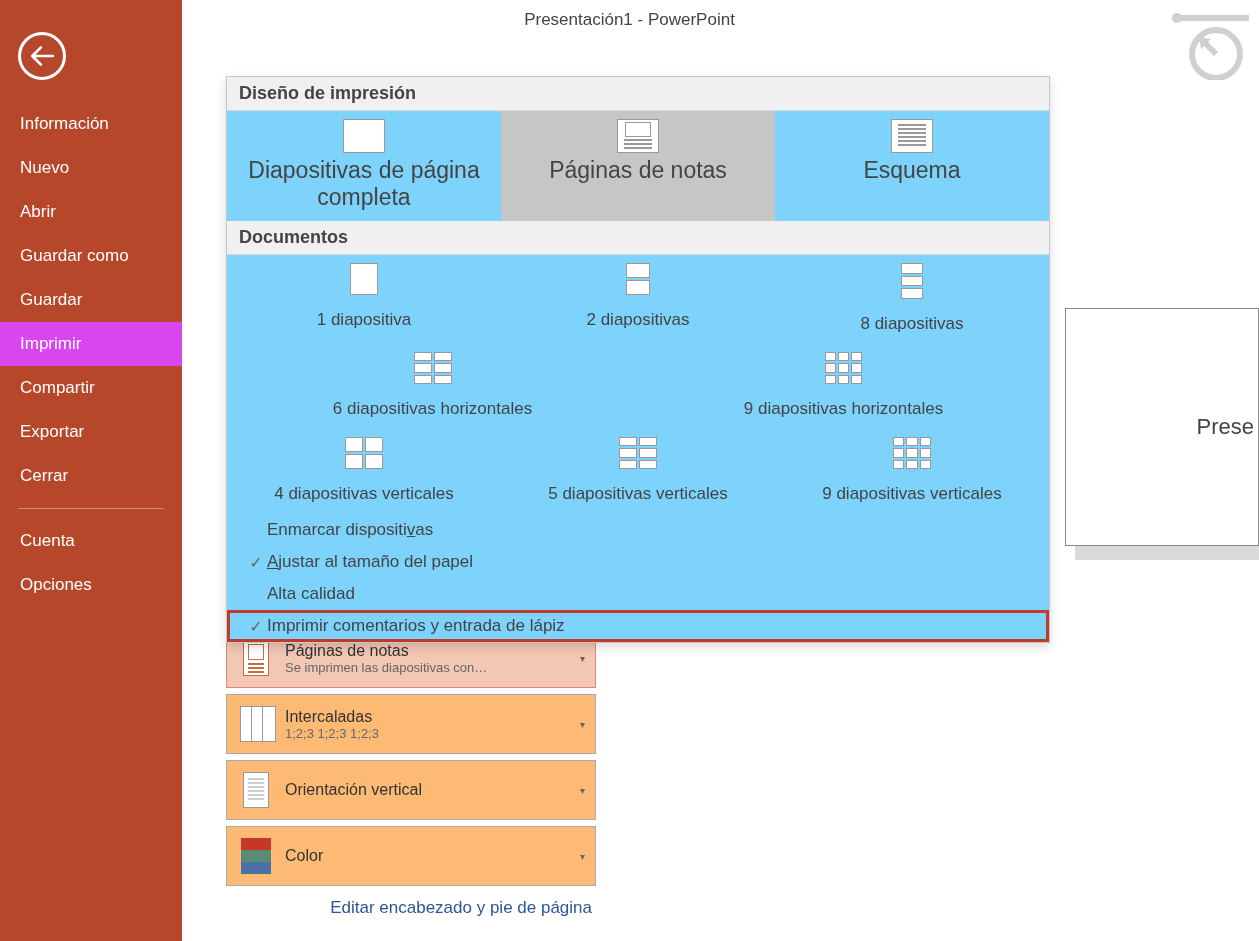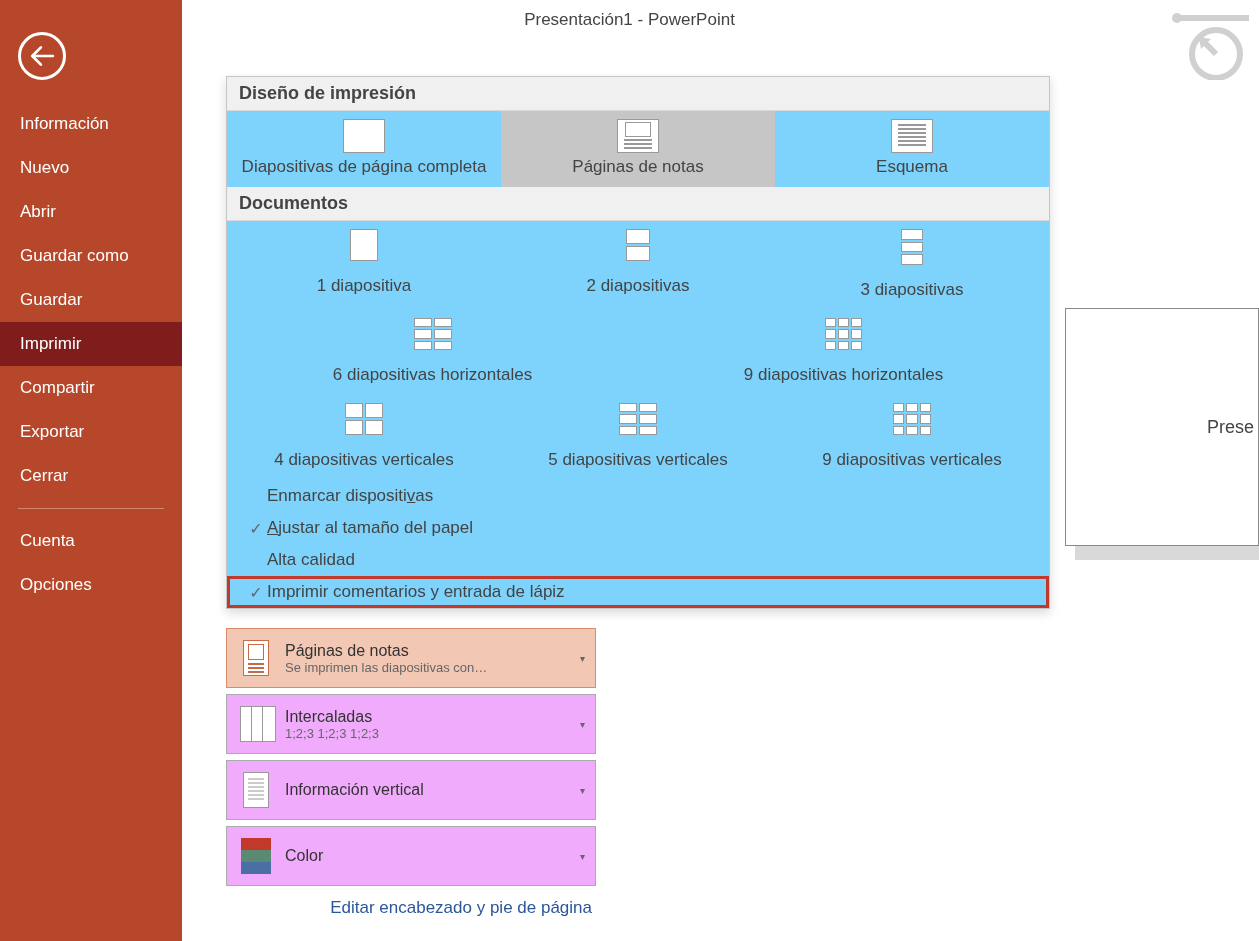--- a/index.html
+++ b/index.html
@@ -5,57 +5,57 @@
 * { margin: 0; padding: 0; box-sizing: border-box; font-family: "Segoe UI", sans-serif; }
 body { background: #fff; width: 1259px; height: 941px; overflow: hidden; position: relative; }
 
 .app-title { position: absolute; top: 10px; left: 0; right: 0; text-align: center; font-size: 17px; color: #444; }
 
 .sidebar { position: absolute; left: 0; top: 0; width: 182px; height: 941px; background: #b7472a; color: #fff; }
 .back-btn { width: 48px; height: 48px; border: 3px solid #fff; border-radius: 50%; margin: 32px 0 0 18px; display: flex; align-items: center; justify-content: center; cursor: pointer; }
 .back-btn svg { width: 26px; height: 26px; }
 .nav { margin-top: 22px; }
 .nav-item { padding: 12px 0 12px 20px; font-size: 17px; cursor: pointer; }
-.nav-item.active { background: #7f1d1d; }
+.nav-item.active { background: #d946ef; }
 .nav-sep { border-top: 1px solid rgba(255,255,255,0.35); margin: 10px 18px; }
 
 .dropdown-panel { position: absolute; left: 226px; top: 76px; width: 824px; border: 1px solid #c6c6c6; background: #7dd3fc; box-shadow: 0 4px 10px rgba(0,0,0,0.15); z-index: 50; }
 .section-hdr { background: #f0f0f0; border-bottom: 1px solid #d9d9d9; font-size: 18px; font-weight: 600; color: #444; padding: 6px 12px; }
 .layout-row { display: flex; }
 .layout-cell { flex: 1; text-align: center; padding: 8px 0 10px 0; cursor: pointer; }
 .layout-cell.sel { background: #c6c6c6; }
-.layout-cell .lbl { font-size: 17px; color: #444; margin-top: 4px; text-align: center; }
+.layout-cell .lbl { font-size: 23px; color: #444; margin-top: 4px; text-align: center; }
 .thumb { width: 42px; height: 34px; border: 1px solid #999; margin: 0 auto; background: #fff; position: relative; display:flex; flex-wrap:wrap; align-content:stretch; }
 .thumb.notes { display:block; }
 .thumb.notes::before { content:""; display:block; width: 60%; height: 40%; border: 1px solid #999; margin: 2px auto 2px; }
 .thumb.notes::after { content:""; display:block; width: 70%; height: 2px; background:#999; margin: 2px auto; box-shadow: 0 4px 0 #999, 0 8px 0 #999; }
 .thumb.outline::before { content:""; display:block; width:70%; height:2px; background:#999; margin:4px auto 0; box-shadow: 0 4px 0 #999, 0 8px 0 #999, 0 12px 0 #999, 0 16px 0 #999, 0 20px 0 #999; }
 .doc-row { display:flex; }
 .doc-cell { flex:1; text-align:center; padding: 8px 0 10px 0; cursor:pointer; }
 .doc-cell .lbl { font-size: 17px; color:#444; margin-top: 15px; }
 
 .opts { }
 .opt-item { display:flex; align-items:center; padding: 6px 12px 6px 18px; font-size: 17px; color:#444; cursor:pointer; }
 .opt-item .chk { width: 22px; text-align:center; color:#666; font-size:16px; }
 .opt-item.highlighted { border: 3px solid #c0392b; padding: 3px 9px 3px 15px; }
 .underline-key { text-decoration: underline; }
 
 .settings-col { position: absolute; left: 226px; top: 628px; width: 370px; z-index: 10; }
-.setting-box { height: 60px; border: 1px solid #ababab; background:#f0abfc; display:flex; align-items:center; padding: 0 10px; cursor:pointer; margin-bottom: 6px; position:relative; }
+.setting-box { height: 60px; border: 1px solid #ababab; background:#fdba74; display:flex; align-items:center; padding: 0 10px; cursor:pointer; margin-bottom: 6px; position:relative; }
 .setting-box.active { background: #f2c7b3; border:1px solid #d98b6a; }
 .setting-box .icon { width: 38px; height: 40px; display:flex; align-items:center; justify-content:center; margin-right: 10px; }
 .setting-box .txt { flex:1; overflow:hidden; }
 .setting-box .t1 { font-size: 16px; color:#333; }
 .setting-box .t2 { font-size: 13px; color:#666; white-space:nowrap; overflow:hidden; text-overflow:ellipsis; }
 .setting-box .caret { position:absolute; right:10px; top:50%; transform:translateY(-50%); font-size:10px; color:#666; }
 .link-row { text-align:right; padding: 6px 4px 0 0; }
 .link-row a { color:#2b579a; font-size: 17px; text-decoration:none; cursor:pointer; }
 
 .preview { position:absolute; left:1065px; top:308px; width:194px; height:238px; border:1px solid #888; background:#fff; box-shadow: 10px 14px 0 #d9d9d9; display:flex; align-items:center; justify-content:flex-end; padding-right:4px; }
-.preview span { font-size: 18px; color:#444; }
+.preview span { font-size: 22px; color:#444; }
 
 .corner-icon { position:absolute; right:8px; top:6px; width:80px; height:74px; }
 .corner-icon svg { width:100%; height:100%; }
 
 .color-icon { width:30px; height:36px; display:flex; flex-direction:column; }
 .color-icon div { flex:1; }
 
 .grid-thumb { width:38px; height:32px; margin: 0 auto; display:grid; gap:2px; }
 .grid-thumb div { border:1px solid #999; background:#fff; }
 
@@ -136,21 +136,21 @@
           <div></div>
         </div>
         <div class="lbl">2 diapositivas</div>
       </div>
     <div class="doc-cell">
         <div class="grid-thumb" style="grid-template:1fr 1fr 1fr/1fr;width:22px;height:36px;">
           <div></div>
           <div></div>
           <div></div>
         </div>
-        <div class="lbl">3 diapositivas</div>
+        <div class="lbl">8 diapositivas</div>
       </div>
   </div>
   <div class="doc-row">
     <div class="doc-cell">
         <div class="grid-thumb" style="grid-template:1fr 1fr 1fr/1fr 1fr;">
           <div></div>
           <div></div>
           <div></div>
           <div></div>
           <div></div>
@@ -253,21 +253,21 @@
         <div class="t1">Intercaladas</div>
         <div class="t2">1;2;3     1;2;3     1;2;3</div>
       </div>
     <span class="caret">▾</span>
   </div>
   <div class="setting-box">
     <div class="icon">
         <div class="portrait-icon"></div>
       </div>
     <div class="txt">
-        <div class="t1">Información vertical</div>
+        <div class="t1">Orientación vertical</div>
       </div>
     <span class="caret">▾</span>
   </div>
   <div class="setting-box">
     <div class="icon">
         <div class="color-icon">
           <div style="background:#c0392b"></div>
           <div style="background:#5b8a72"></div>
           <div style="background:#4a6fa5"></div>
         </div>

